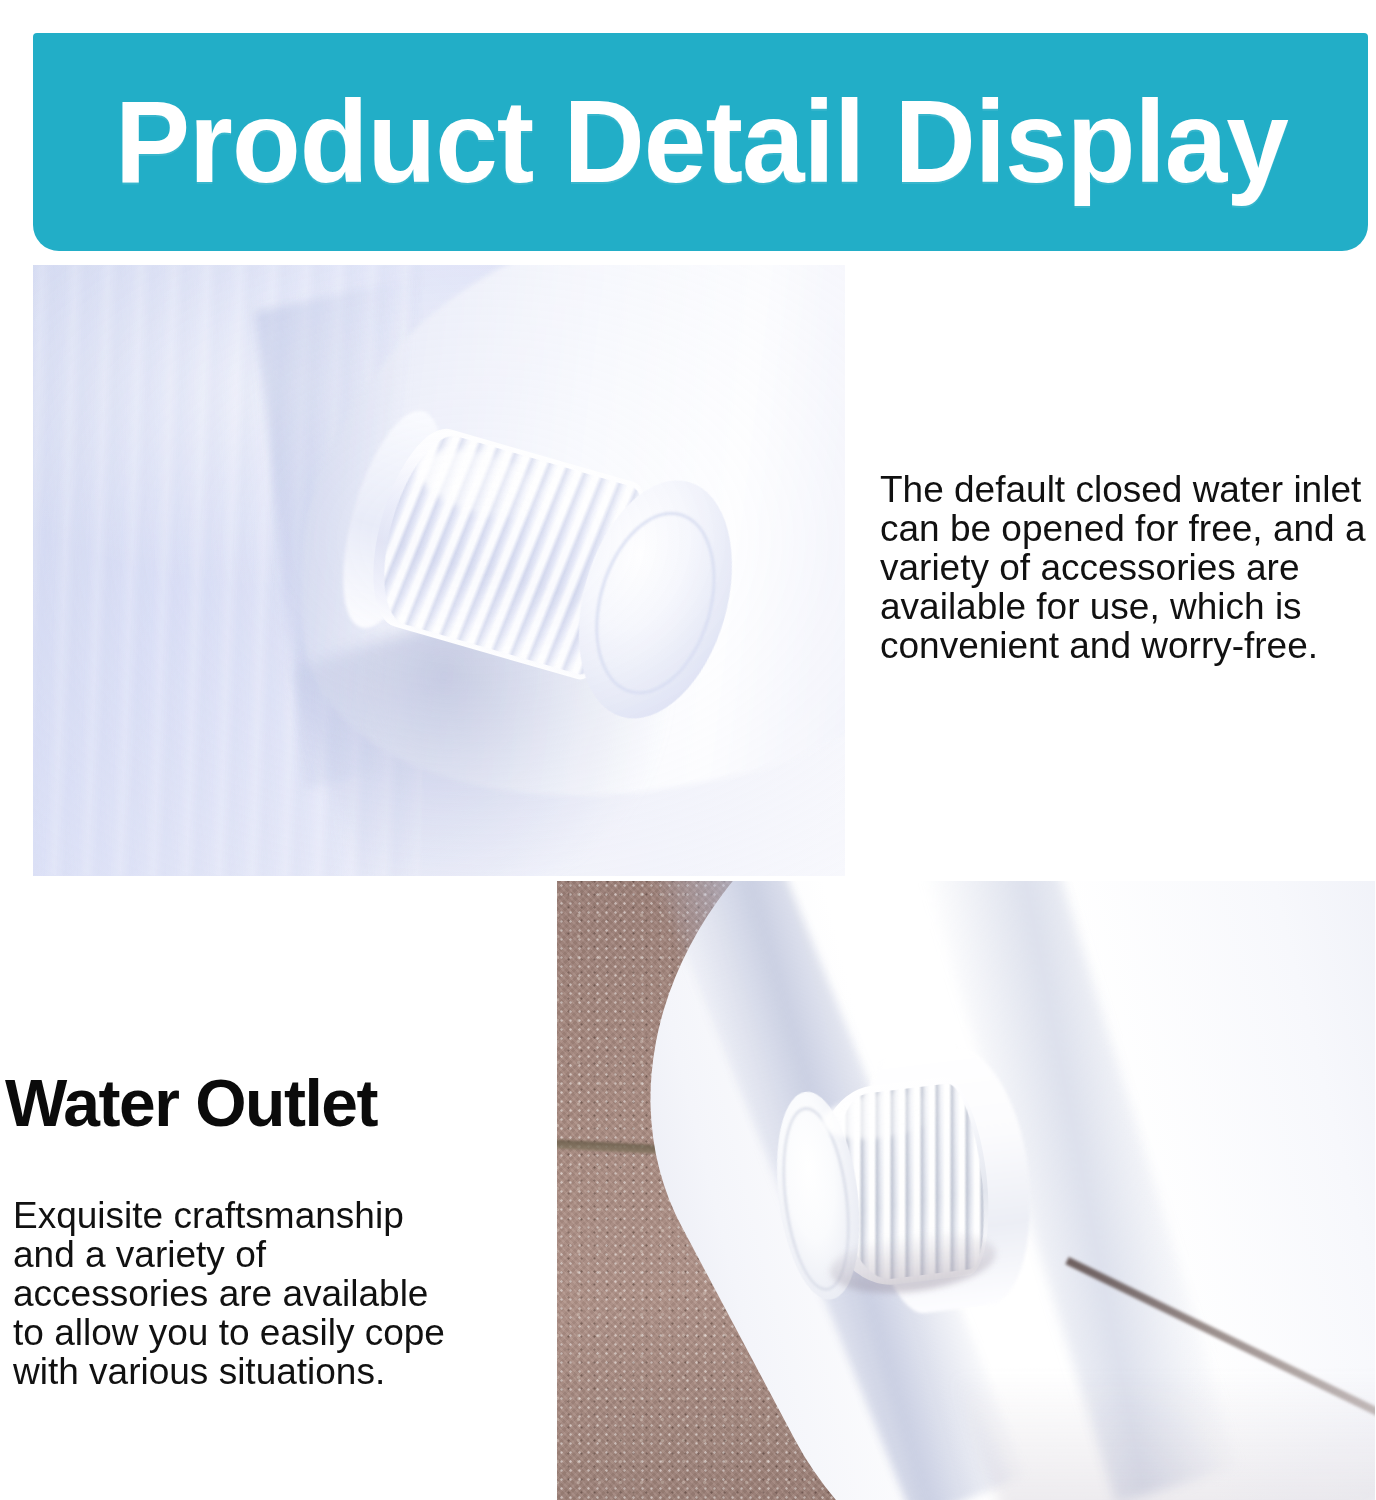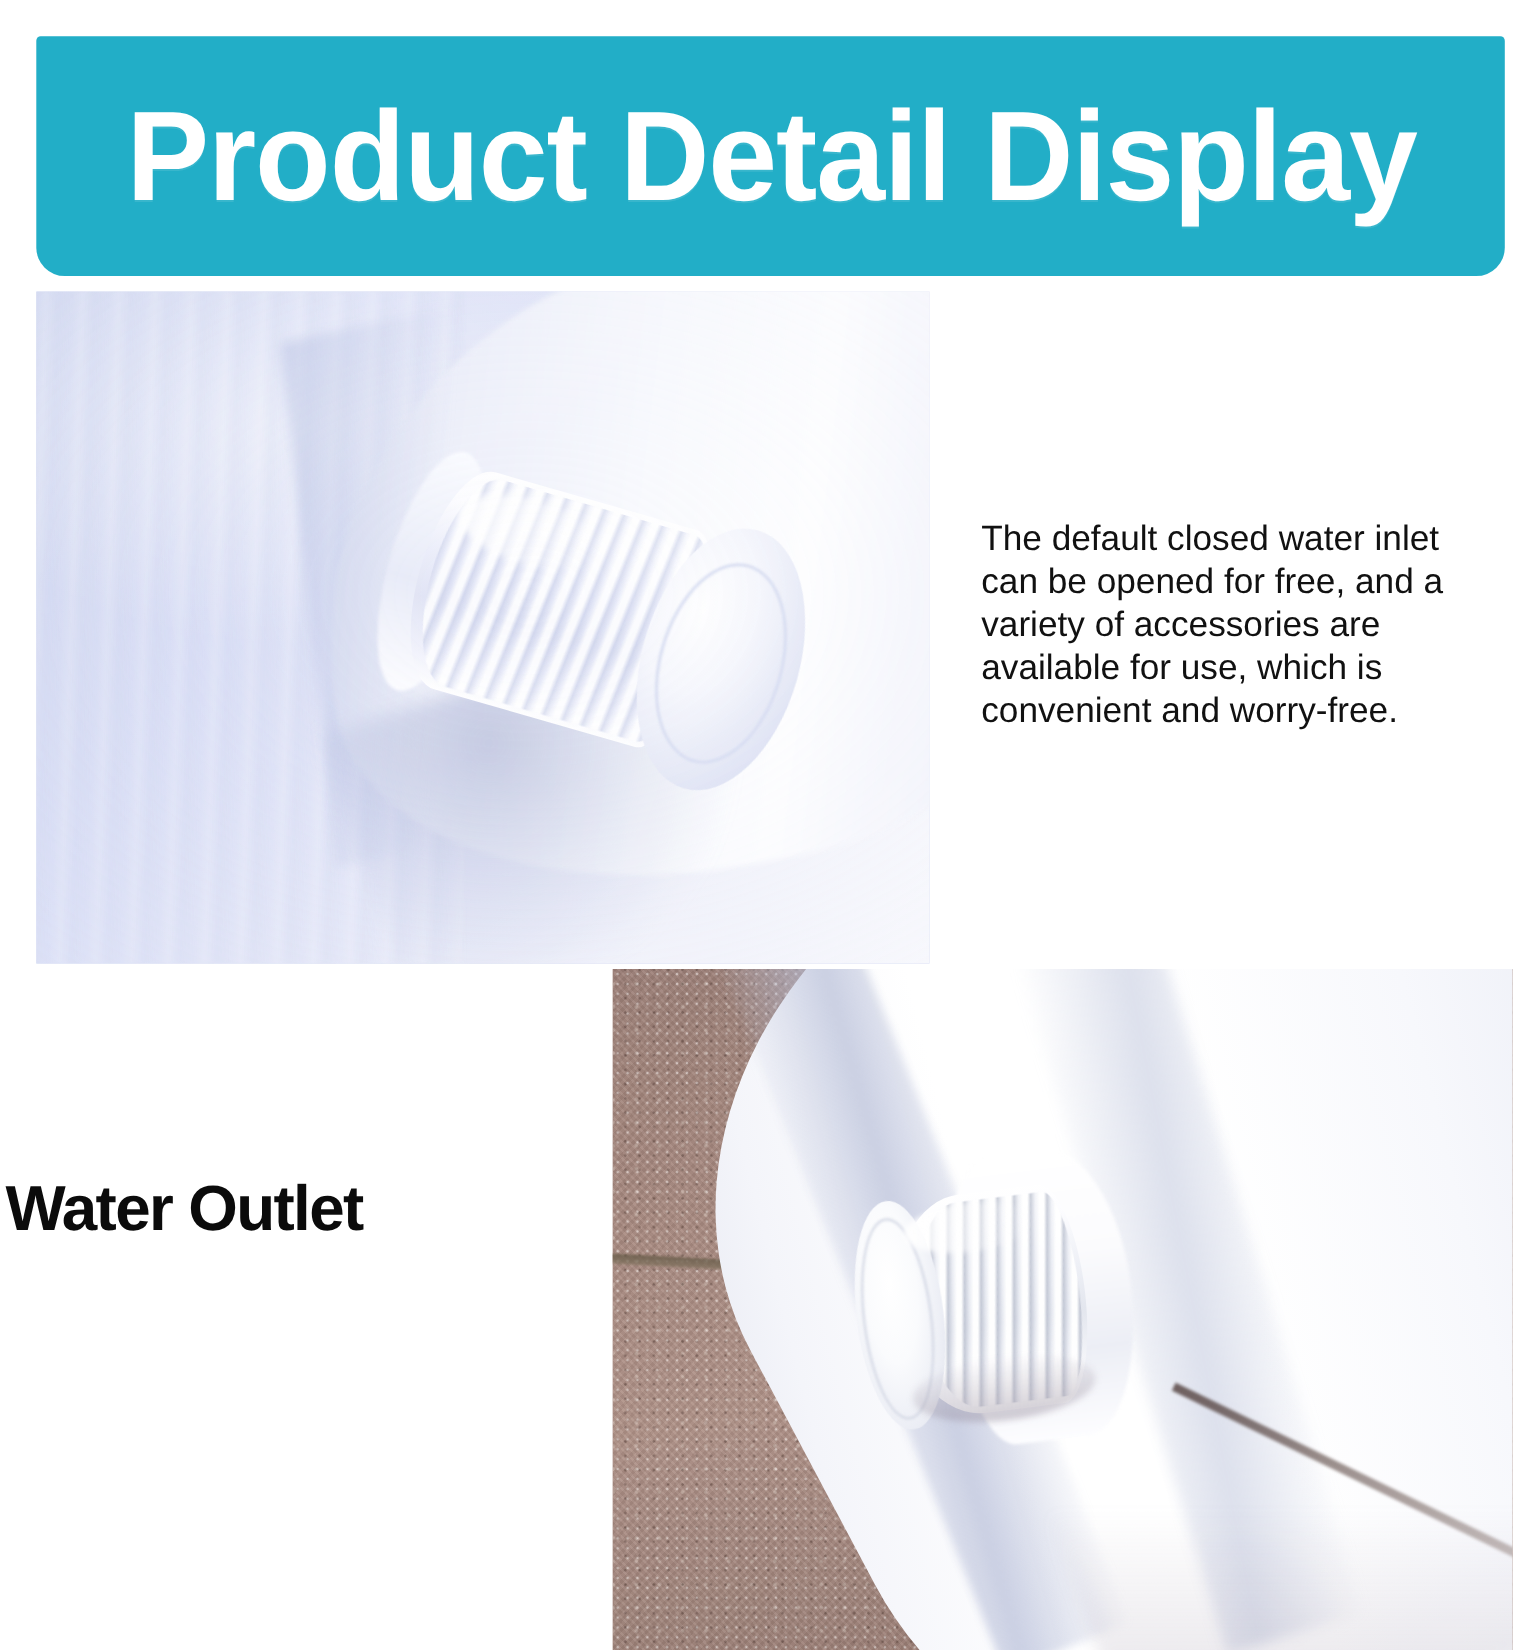--- a/index.html
+++ b/index.html
@@ -411,27 +411,27 @@
     font-size: 88px;
     line-height: 1.0;
     color: #0b0b0b;
     letter-spacing: -1.5px;
     margin: 0;
     white-space: nowrap;
   }
   .body-copy {
     font-family: "Liberation Sans", sans-serif;
     font-weight: normal;
-    font-size: 32px;
+    font-size: 37px;
     line-height: 39px;
     color: #111111;
-    margin: 16px;
+    margin: 4px;
   }
   .text-inlet .body-copy { margin-top: 56px; }
-  .text-outlet .heading  { font-size: 58px; }
+  .text-outlet .heading  { font-size: 66px; }
   .text-outlet .body-copy { margin-top: 60px; margin-left: 8px; width: 455px; }
 </style>
 </head>
 <body>
 
 <div class="banner">
   <div class="banner-title">Product Detail Display</div>
 </div>
 
 <div class="photo photo-inlet">
@@ -475,13 +475,14 @@
     <div class="spout-undershade"></div>
   </div>
 </div>
 
 <div class="text-inlet">
   <p class="body-copy">The default closed water inlet can be opened for free, and a variety of accessories are available for use, which is convenient and worry-free.</p>
 </div>
 
 <div class="text-outlet">
   <h2 class="heading">Water Outlet</h2>
+  <p class="body-copy">Exquisite craftsmanship and a variety of accessories are available to allow you to easily cope with various situations.</p>
 </div>
 
 </body></html>

